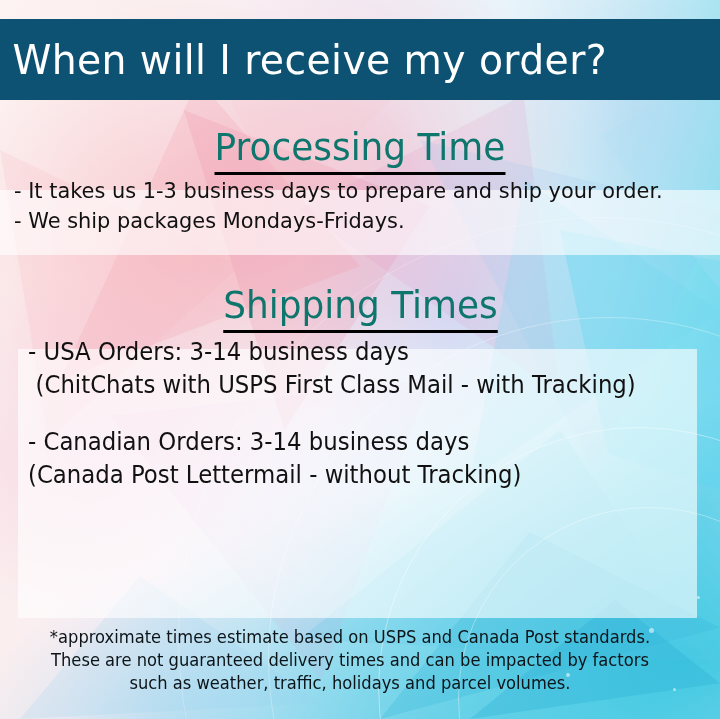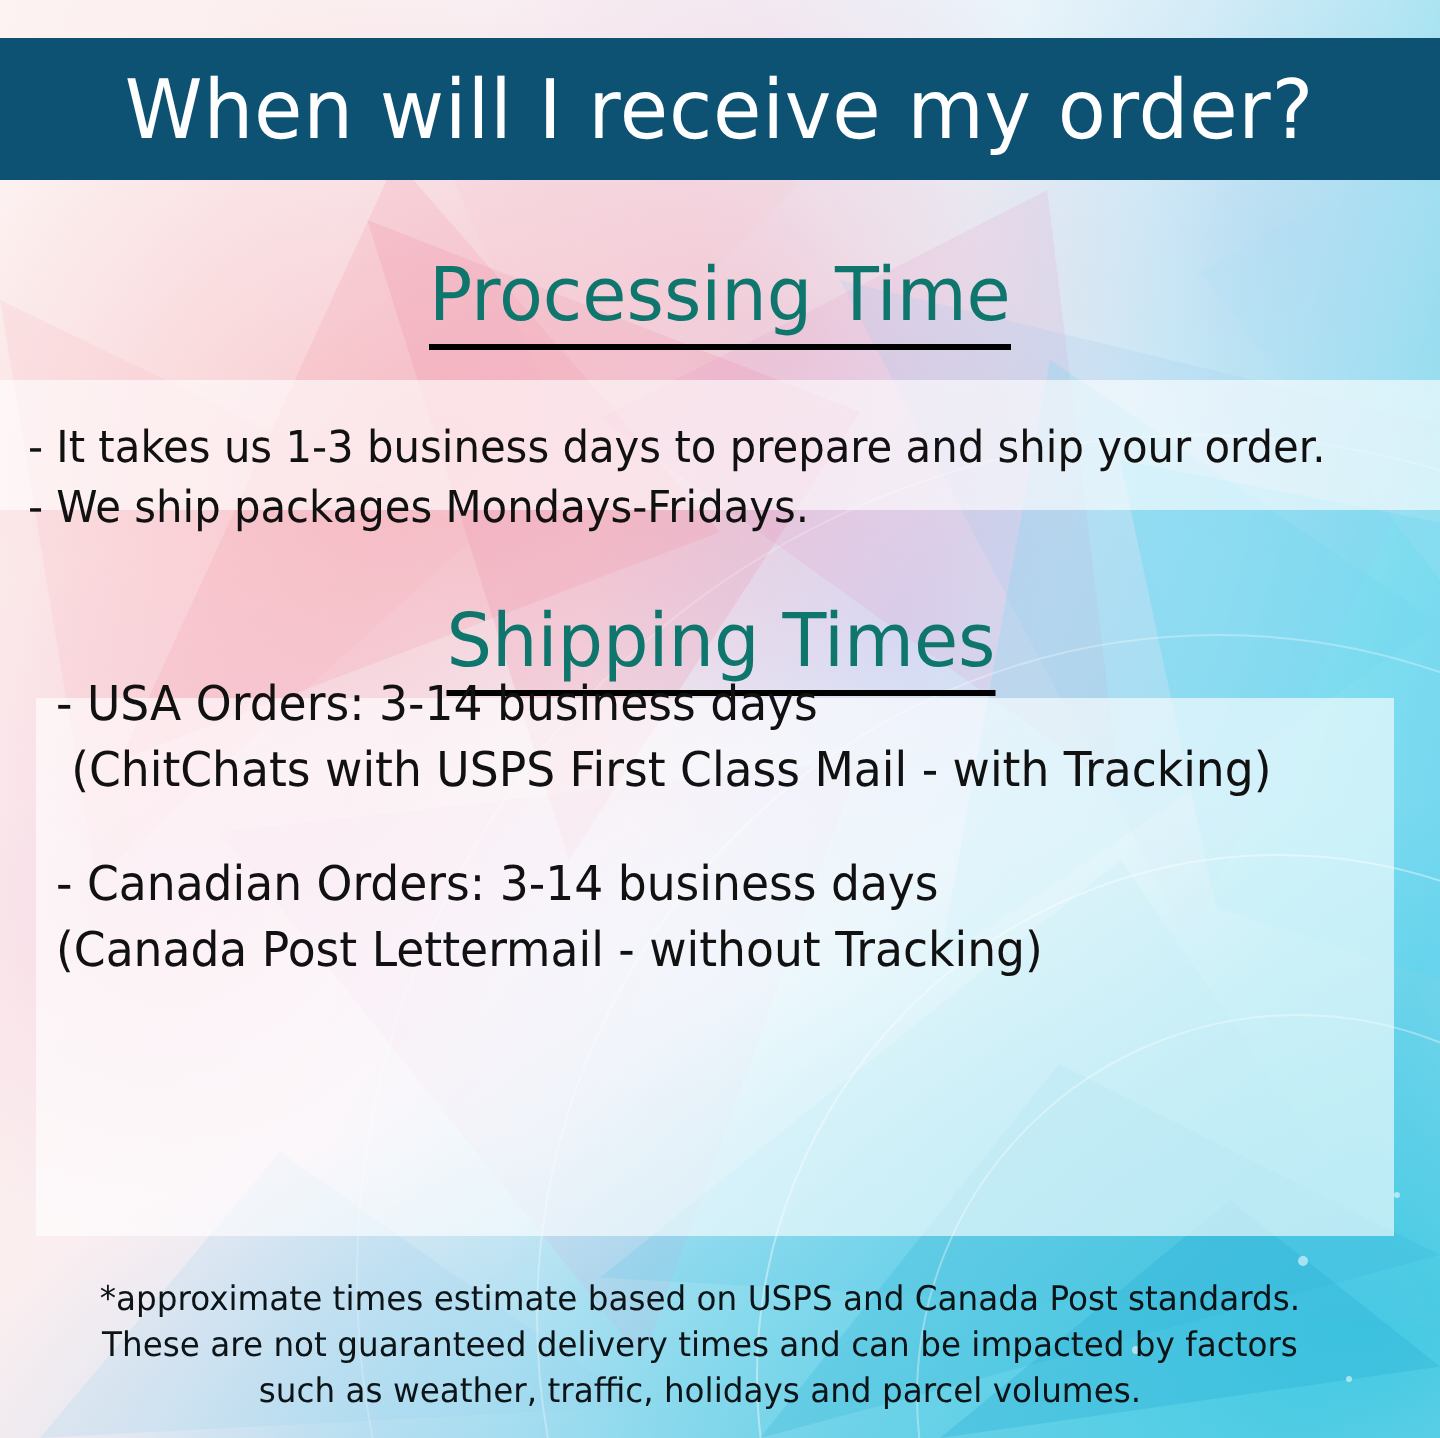--- a/index.html
+++ b/index.html
@@ -85,25 +85,24 @@
   .d2 { right: 20px;  bottom: 120px; width: 3px; height: 3px; }
   .d3 { right: 150px; bottom: 42px;  width: 4px; height: 4px; }
   .d4 { right: 44px;  bottom: 28px;  width: 3px; height: 3px; }
 
   
   .title-bar {
     position: absolute;
     left: 0;
     top: 19px;
     width: 720px;
-    height: 71px;
+    height: 81px;
     background: #0d5272;
     display: flex;
     align-items: center;
-    justify-content: center;
   }
   .title-text {
     color: #ffffff;
     font-family: "DejaVu Sans", sans-serif;
     font-size: 41px;
     font-weight: 400;
     letter-spacing: 0.4px;
     white-space: nowrap;
     transform: scaleX(0.96);
   }
@@ -122,21 +121,21 @@
     font-weight: 400;
     white-space: nowrap;
   }
   .section-heading span.u {
     border-bottom: 3px solid #000000;
     padding-bottom: 3px;
     display: inline-block;
     transform: scaleX(0.97);
   }
   .heading-processing { top: 126px; }
-  .heading-shipping   { top: 299px; }
+  .heading-shipping   { top: 284px; }
 
   .band {
     position: absolute;
     background: rgba(255,255,255,0.62);
   }
   .band-processing {
     left: 0;
     top: 190px;
     width: 720px;
     height: 65px;
@@ -144,21 +143,21 @@
   .band-shipping {
     left: 18px;
     top: 349px;
     width: 679px;
     height: 269px;
   }
 
   .proc-lines {
     position: absolute;
     left: 14px;
-    top: 210px;
+    top: 176px;
     width: 700px;
   }
   .proc-line {
     color: #111111;
     font-family: "DejaVu Sans", sans-serif;
     font-size: 22px;
     line-height: 30px;
     white-space: nowrap;
     transform: scaleX(0.95);
     transform-origin: left center;
@@ -180,21 +179,21 @@
     white-space: nowrap;
     transform: scaleX(0.95);
     transform-origin: left center;
   }
   .ship-line.indent { padding-left: 8px; }
   .ship-line.indent0 { padding-left: 0px; }
 
   .footnote {
     position: absolute;
     left: 0;
-    top: 639px;
+    top: 626px;
     width: 700px;
     text-align: center;
   }
   .footnote-line {
     color: #0d1418;
     font-family: "DejaVu Sans", sans-serif;
     font-size: 17px;
     line-height: 23px;
     white-space: nowrap;
     transform: scaleX(0.96);

